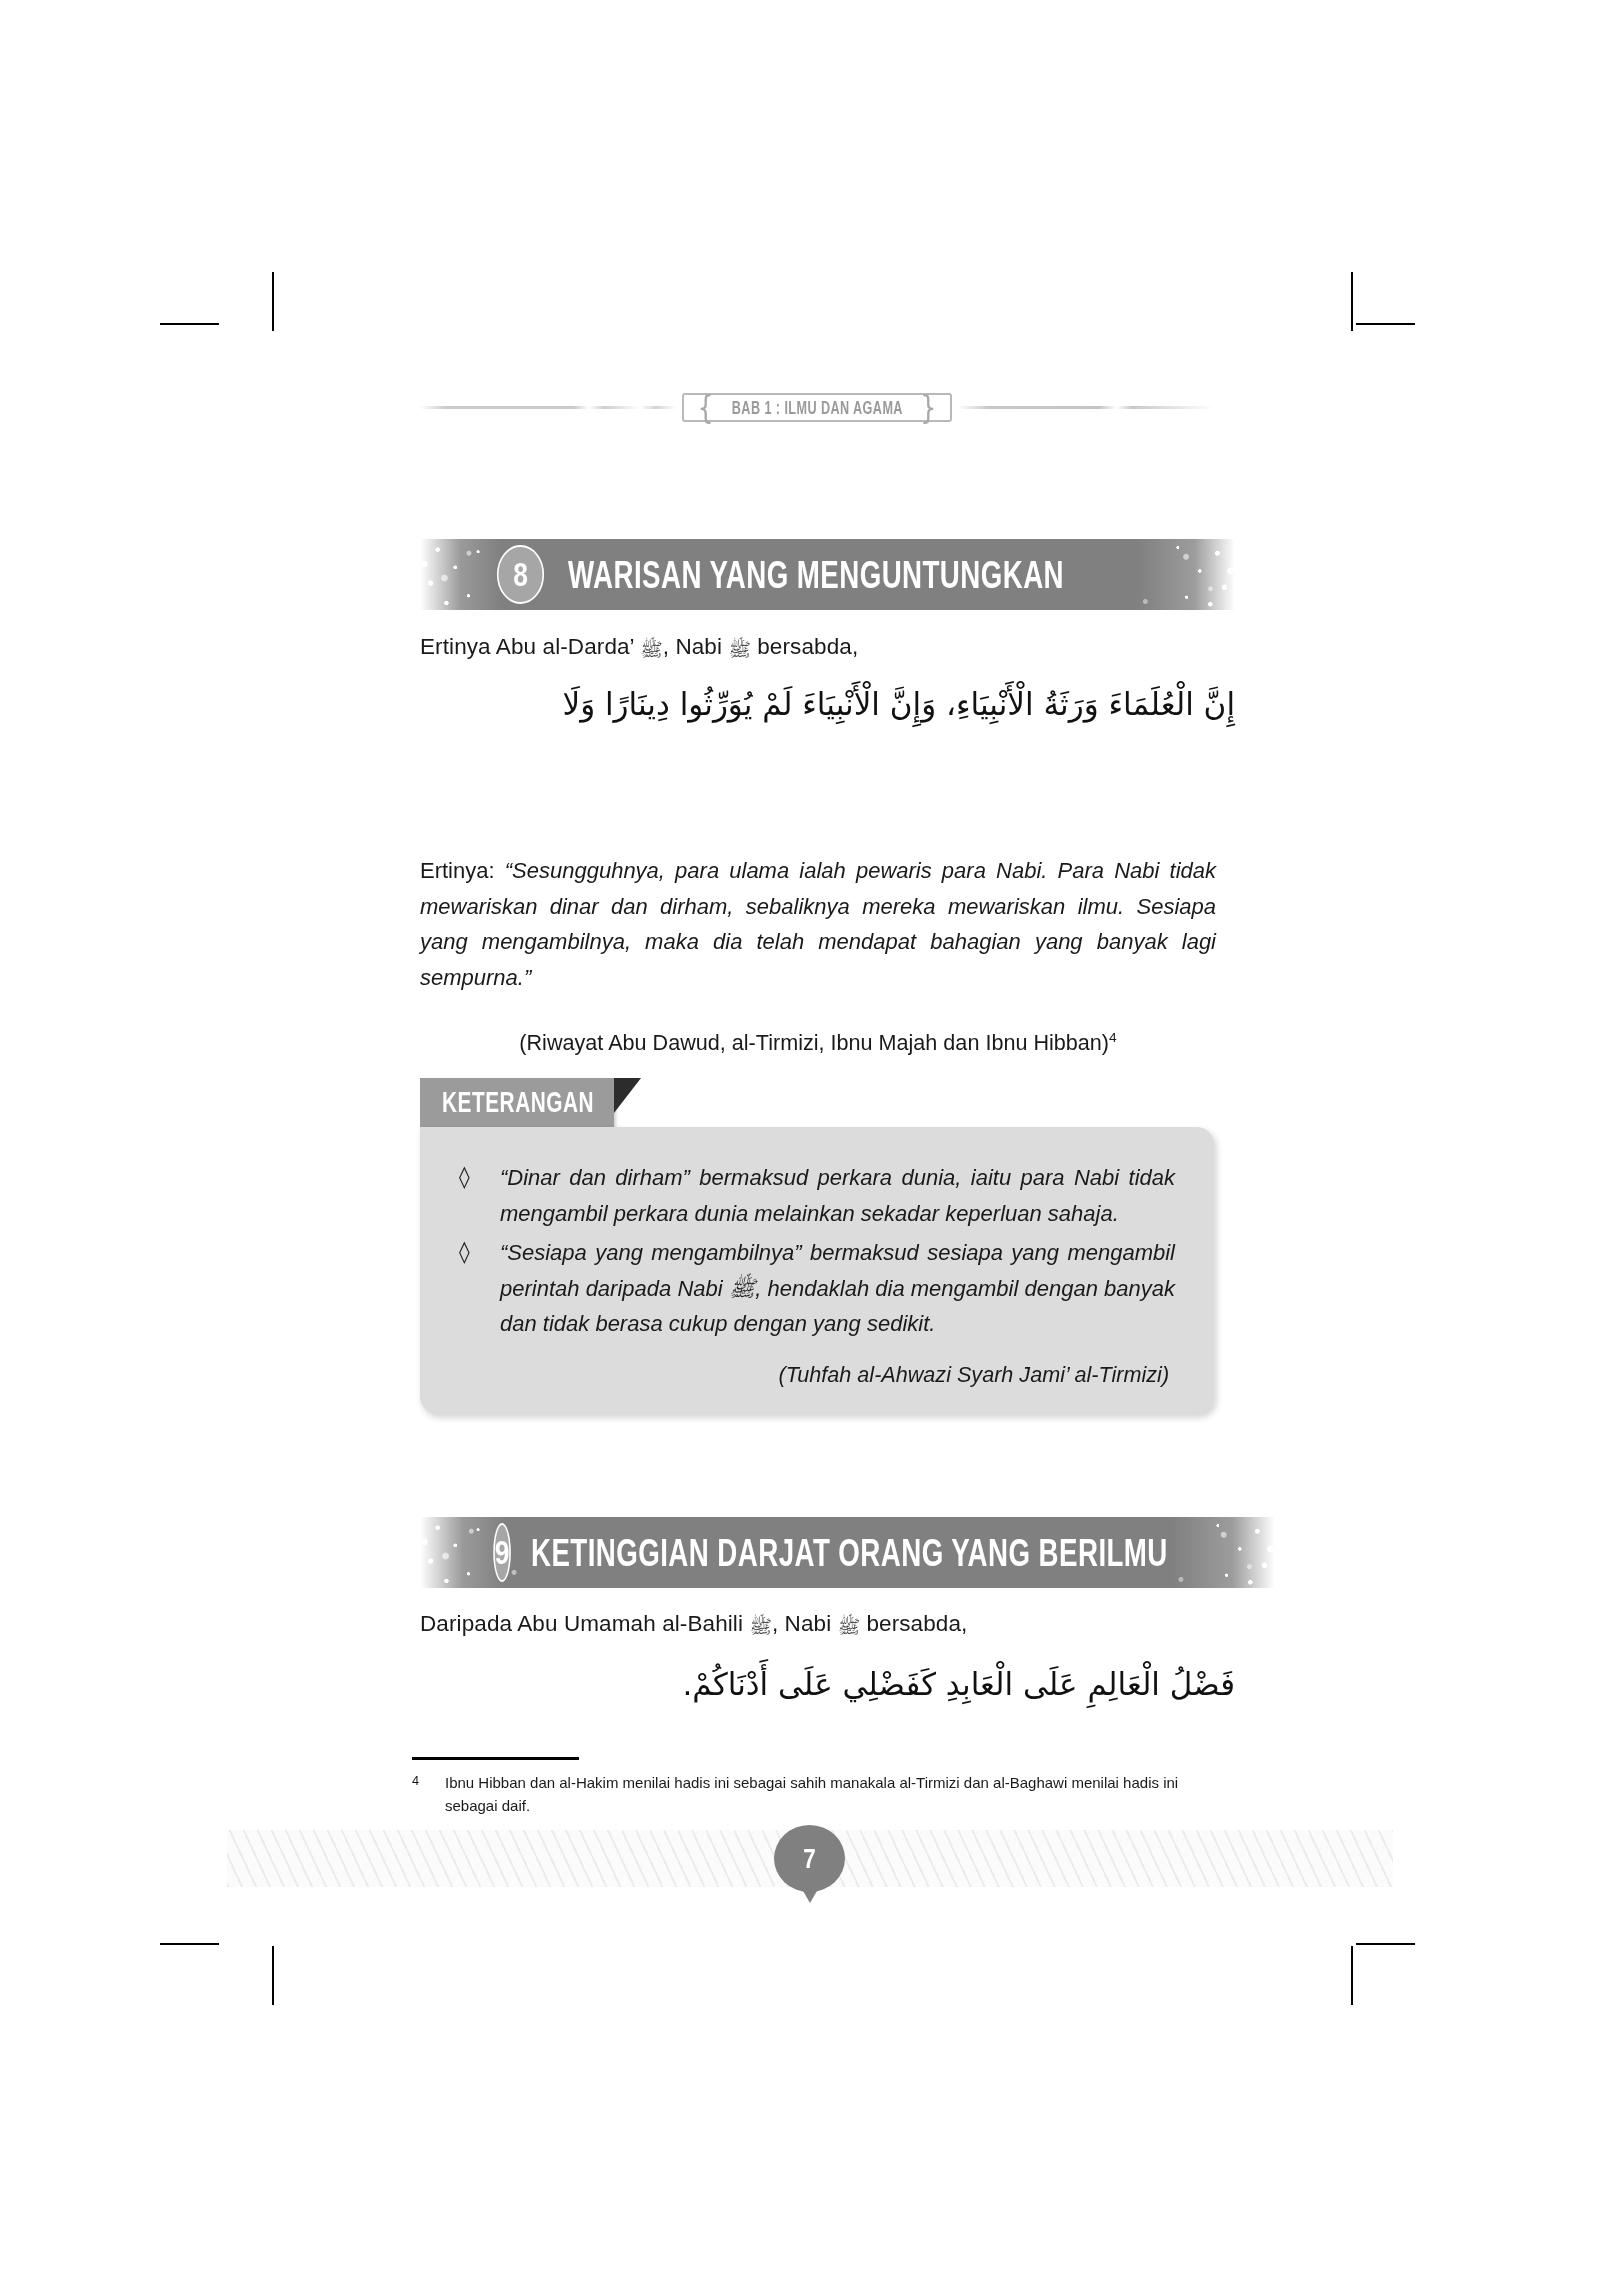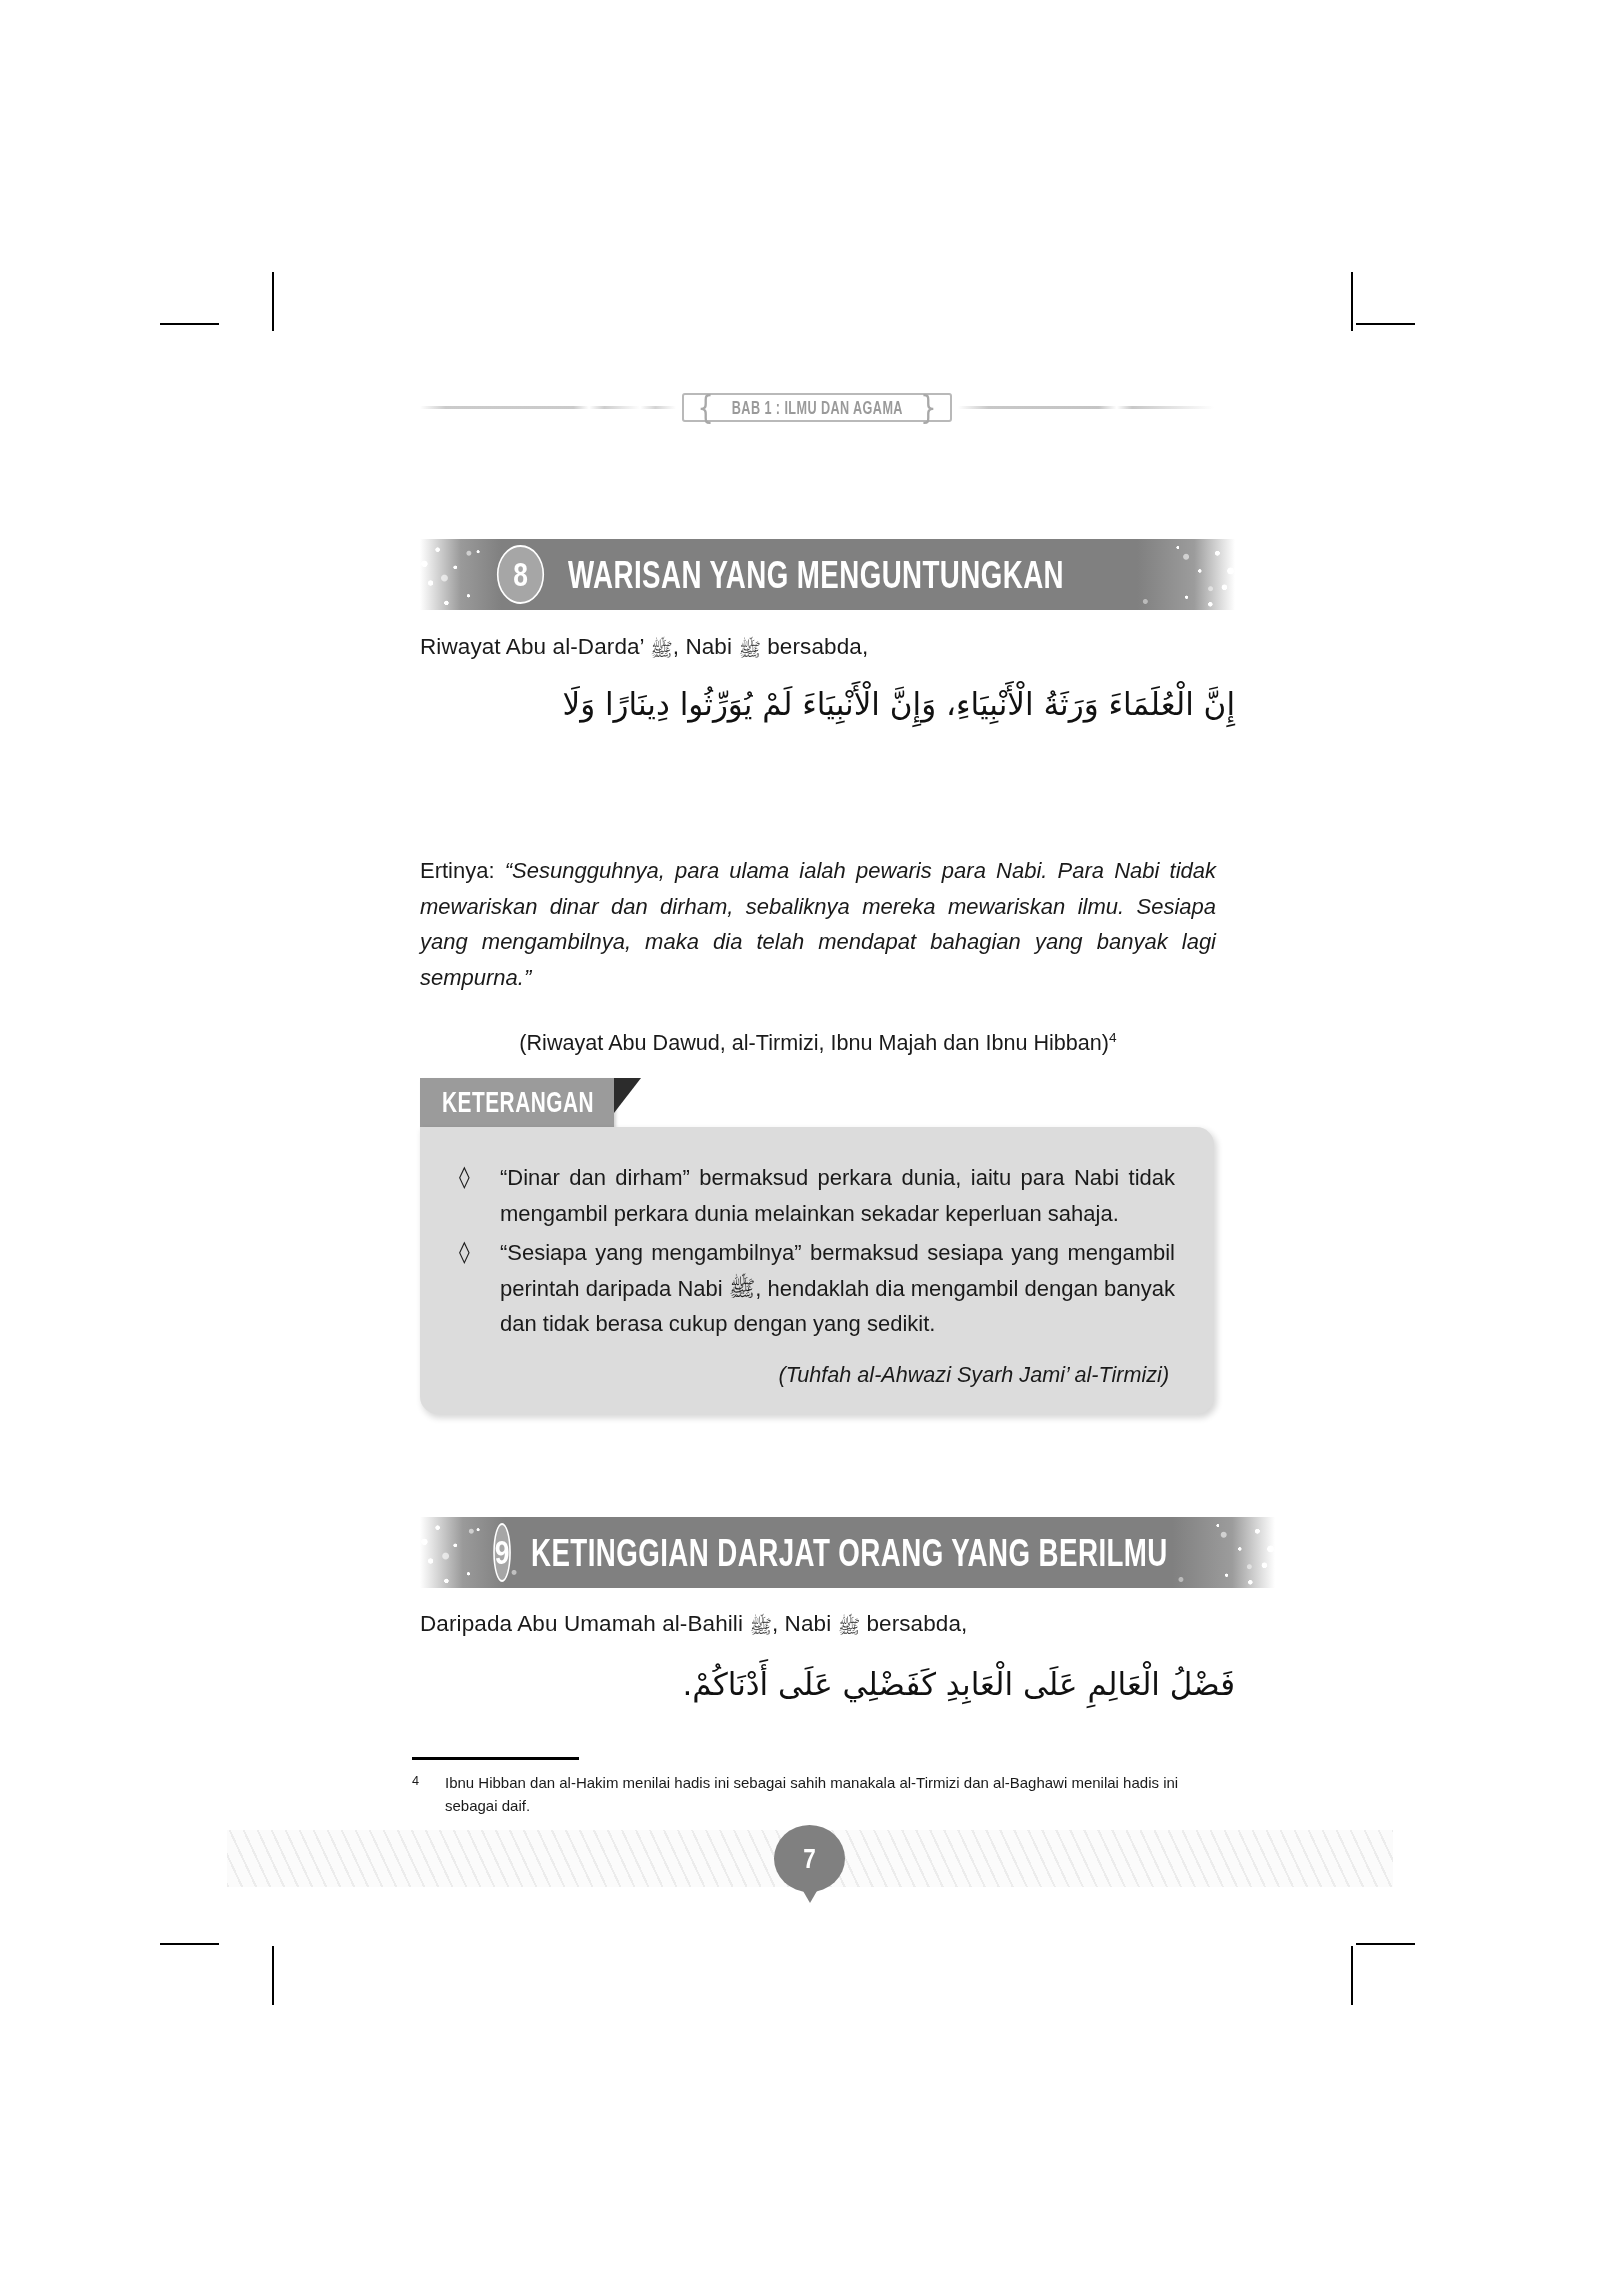--- a/index.html
+++ b/index.html
@@ -244,20 +244,21 @@
   .ket-bullet {
     width: 41px;
     flex: 0 0 41px;
     font-size: 21.6px;
     font-family: "DejaVu Sans", sans-serif;
   }
   .ket-text {
     flex: 1 1 auto;
     text-align: justify;
     text-justify: inter-word;
+    font-style: italic;
   }
   .ket-src {
     margin-top: 20px;
     text-align: right;
     font-style: italic;
     font-size: 21.6px;
     padding-right: 5.9px;
   }
 
   
@@ -349,21 +350,21 @@
   </div>
 
   <div class="banner" style="left:420px; top:539px; width:815px;">
     <div class="grain-l"></div>
     <div class="grain-r"></div>
     <div class="banner-num">8</div>
     <div class="banner-title">WARISAN YANG MENGUNTUNGKAN</div>
   </div>
 
   <div class="lead" style="left:420px; top:630px;">
-    <span>Riwayat Abu al-Darda’ </span><span class="honor">ﷺ</span><span>, Nabi </span><span class="honor">ﷺ</span><span> bersabda,</span>
+    <span>Ertinya Abu al-Darda’ </span><span class="honor">ﷺ</span><span>, Nabi </span><span class="honor">ﷺ</span><span> bersabda,</span>
   </div>
 
   <div class="arabic a1" style="left:420px; top:676px; width:815px;">إِنَّ الْعُلَمَاءَ وَرَثَةُ الْأَنْبِيَاءِ، وَإِنَّ الْأَنْبِيَاءَ لَمْ يُوَرِّثُوا دِينَارًا وَلَا</div>
 
   <div class="trans" style="left:420px; top:826px; width:796px;margin-top:27px;">
     <span class="lbl">Ertinya:</span><span> “Sesungguhnya, para ulama ialah pewaris para Nabi. Para Nabi tidak mewariskan dinar dan dirham, sebaliknya mereka mewariskan ilmu. Sesiapa yang mengambilnya, maka dia telah mendapat bahagian yang banyak lagi sempurna.”</span>
   </div>
 
   <div class="attrib" style="left:420px; top:986px; width:796px;">
     <span>(Riwayat Abu Dawud, al-Tirmizi, Ibnu Majah dan Ibnu Hibban)</span><sup>4</sup>

